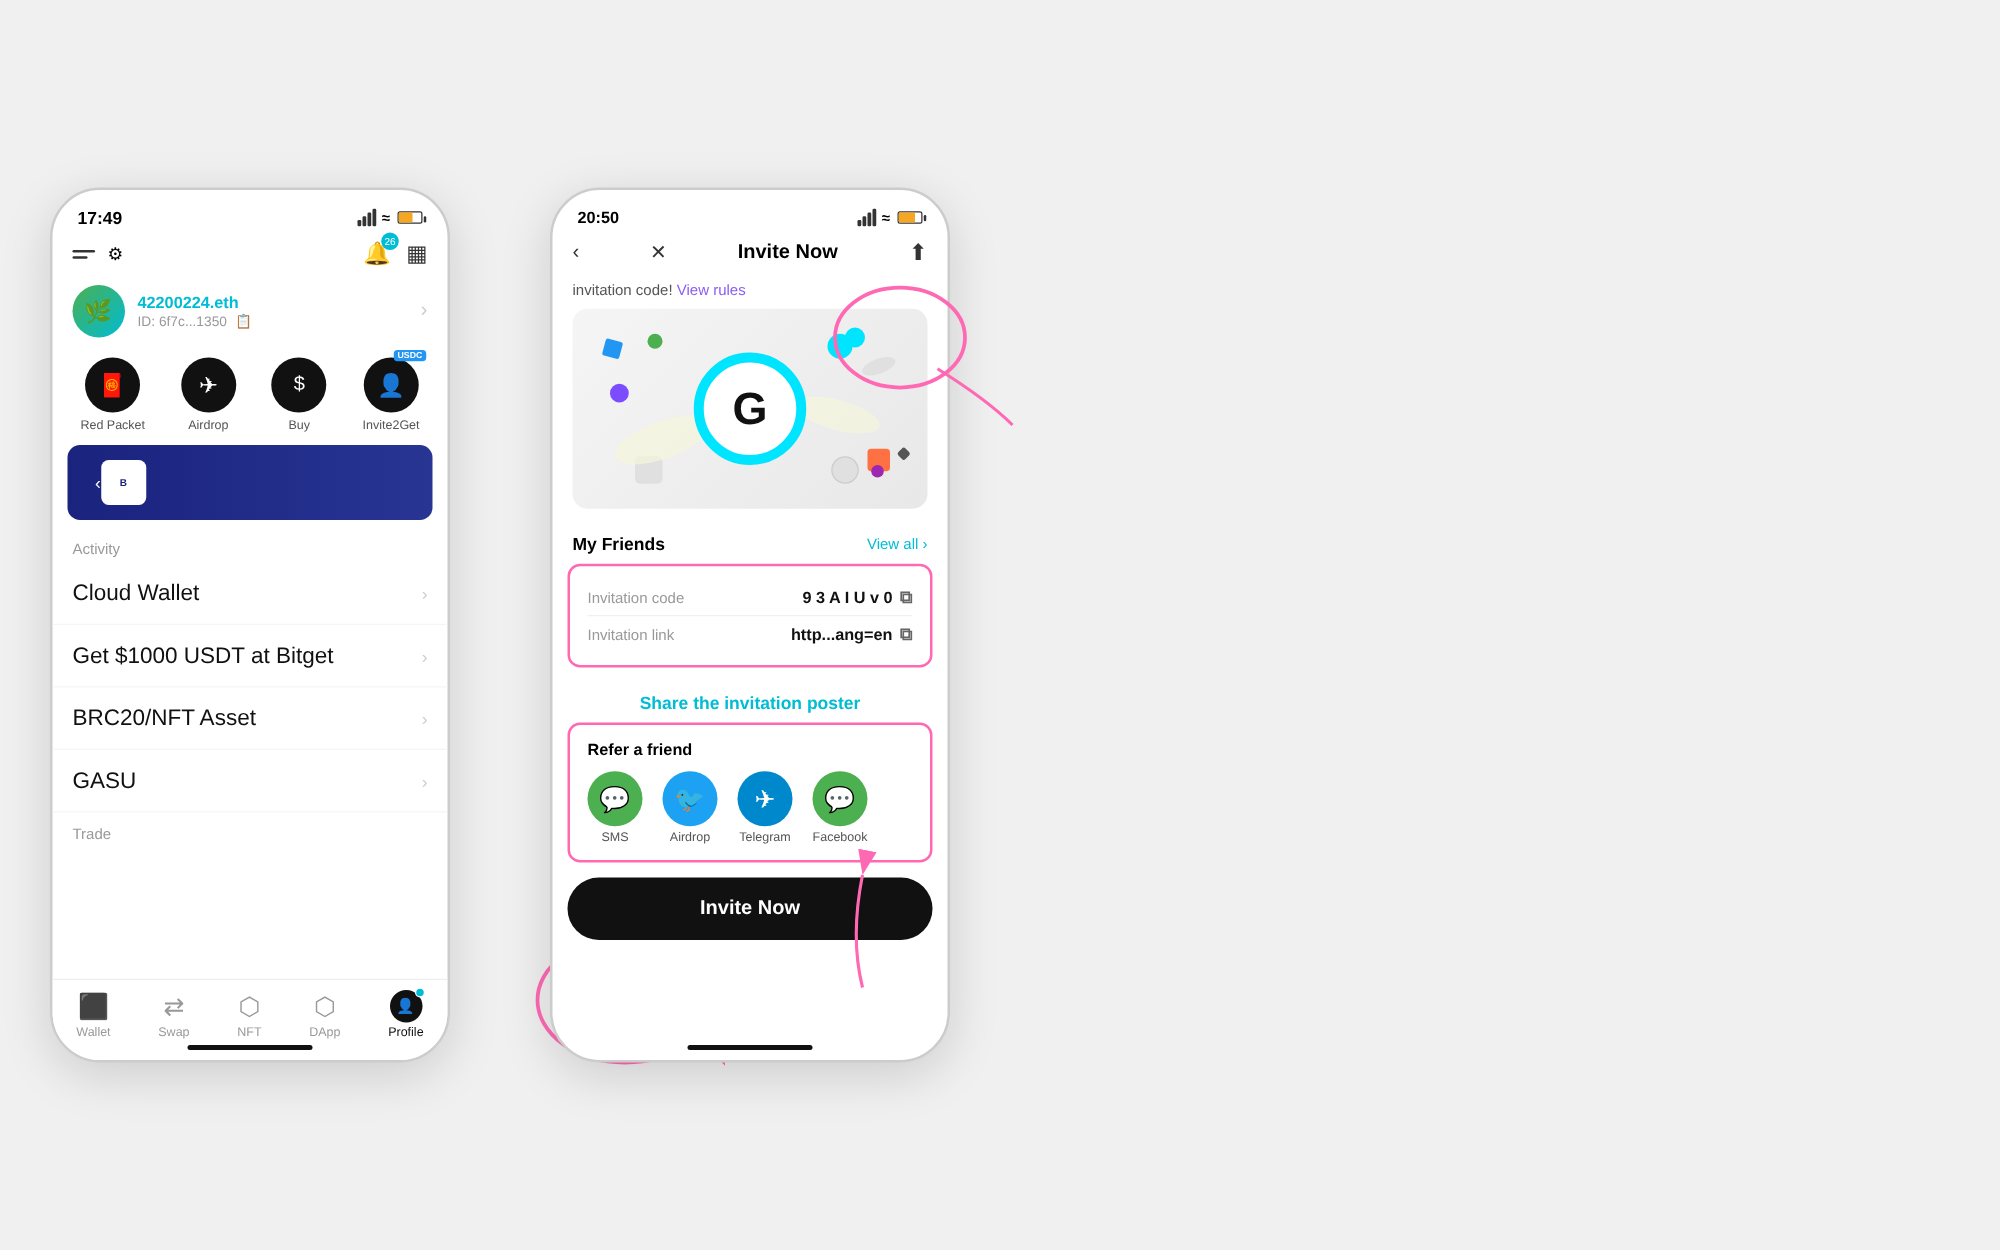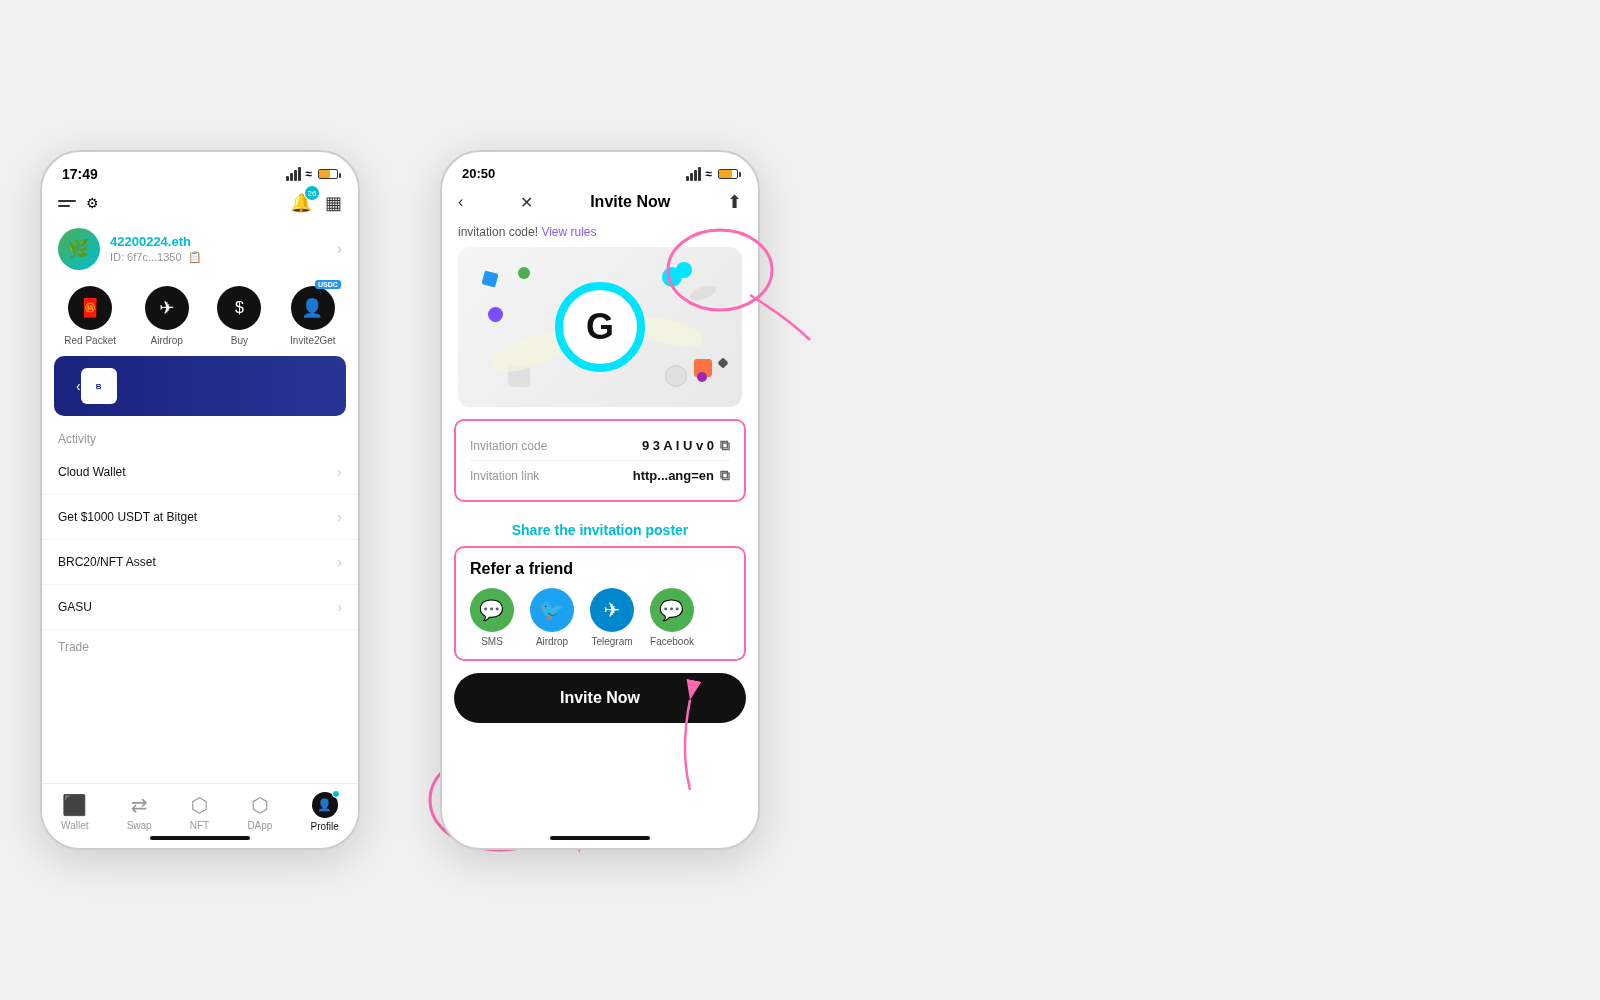--- a/index.html
+++ b/index.html
@@ -121,21 +121,21 @@
       width: 36px; height: 36px; background: #fff; border-radius: 6px;
       display: flex; align-items: center; justify-content: center;
       font-size: 8px; font-weight: 700; color: #1a237e;
     }
     
     .section-label { padding: 4px 16px; font-size: 12px; color: #999; }
     .activity-item {
       display: flex; justify-content: space-between; align-items: center;
       padding: 14px 16px; border-bottom: 1px solid #f5f5f5; cursor: pointer;
     }
-    .activity-name { font-size: 12px; font-weight: 500; color: #111; }
+    .activity-name { font-size: 18px; font-weight: 500; color: #111; }
     .chevron { color: #ccc; font-size: 14px; }
     
     .bottom-nav {
       position: absolute; bottom: 0; left: 0; right: 0;
       display: flex; justify-content: space-around; align-items: center;
       padding: 8px 0 16px; border-top: 1px solid #eee;
       background: #fff;
     }
     .nav-item {
       display: flex; flex-direction: column; align-items: center; gap: 3px;
@@ -219,21 +219,21 @@
     .share-poster {
       text-align: center; padding: 8px 16px;
       font-size: 14px; font-weight: 600; color: #00bcd4; cursor: pointer;
     }
     
     .refer-card {
       margin: 0 12px 12px;
       border: 2px solid #ff69b4; border-radius: 10px;
       padding: 12px 14px;
     }
-    .refer-title { font-size: 16px; font-weight: 600; margin-bottom: 10px; }
+    .refer-title { font-size: 13px; font-weight: 600; margin-bottom: 10px; }
     .social-row { display: flex; gap: 16px; align-items: center; }
     .social-item { display: flex; flex-direction: column; align-items: center; gap: 4px; }
     .social-icon {
       width: 44px; height: 44px; border-radius: 50%;
       display: flex; align-items: center; justify-content: center;
       font-size: 20px; color: #fff;
     }
     .sms-icon { background: #4caf50; }
     .twitter-icon { background: #1da1f2; }
     .telegram-icon { background: #0088cc; }
@@ -456,20 +456,26 @@
         <div class="g-logo">G</div>
 
         <div style="position:absolute;top:15px;right:50px;width:16px;height:16px;background:#00e5ff;border-radius:50%;"></div>
         <div style="position:absolute;top:40px;right:25px;width:28px;height:12px;background:#e0e0e0;border-radius:50%;transform:rotate(-20deg);"></div>
         <div style="position:absolute;bottom:25px;right:35px;width:10px;height:10px;background:#9c27b0;border-radius:50%;"></div>
         <div style="position:absolute;bottom:40px;right:15px;width:8px;height:8px;background:#555;border-radius:2px;transform:rotate(45deg);"></div>
         <div style="position:absolute;top:25px;left:25px;width:14px;height:14px;background:#2196f3;border-radius:2px;transform:rotate(15deg);"></div>
         <div style="position:absolute;bottom:20px;right:55px;width:22px;height:22px;background:#e0e0e0;border-radius:50%;border:1px solid #ccc;"></div>
       </div>
 
+      <div class="section-header">
+        <span class="section-title">My Friends</span>
+        <span class="view-all">
+          <span>View all</span> ›
+        </span>
+      </div>
 
       <div class="invite-card">
         <div class="invite-row">
           <span class="invite-label">Invitation code</span>
           <span class="invite-value">
             <span>9 3 A I U v 0</span>
             <span class="copy-icon">⧉</span>
           </span>
         </div>
         <div class="invite-row">

